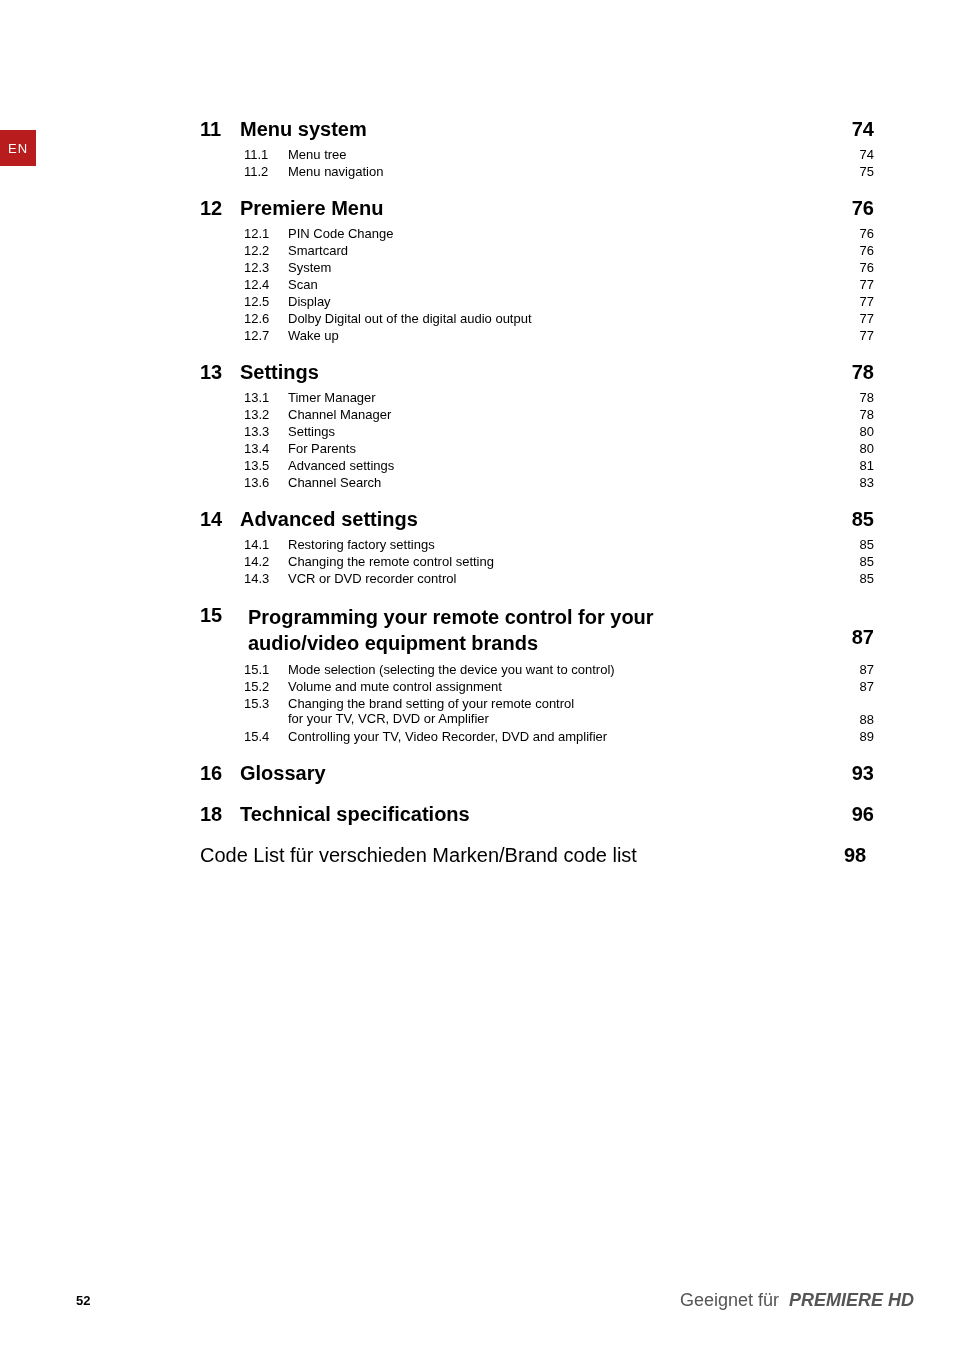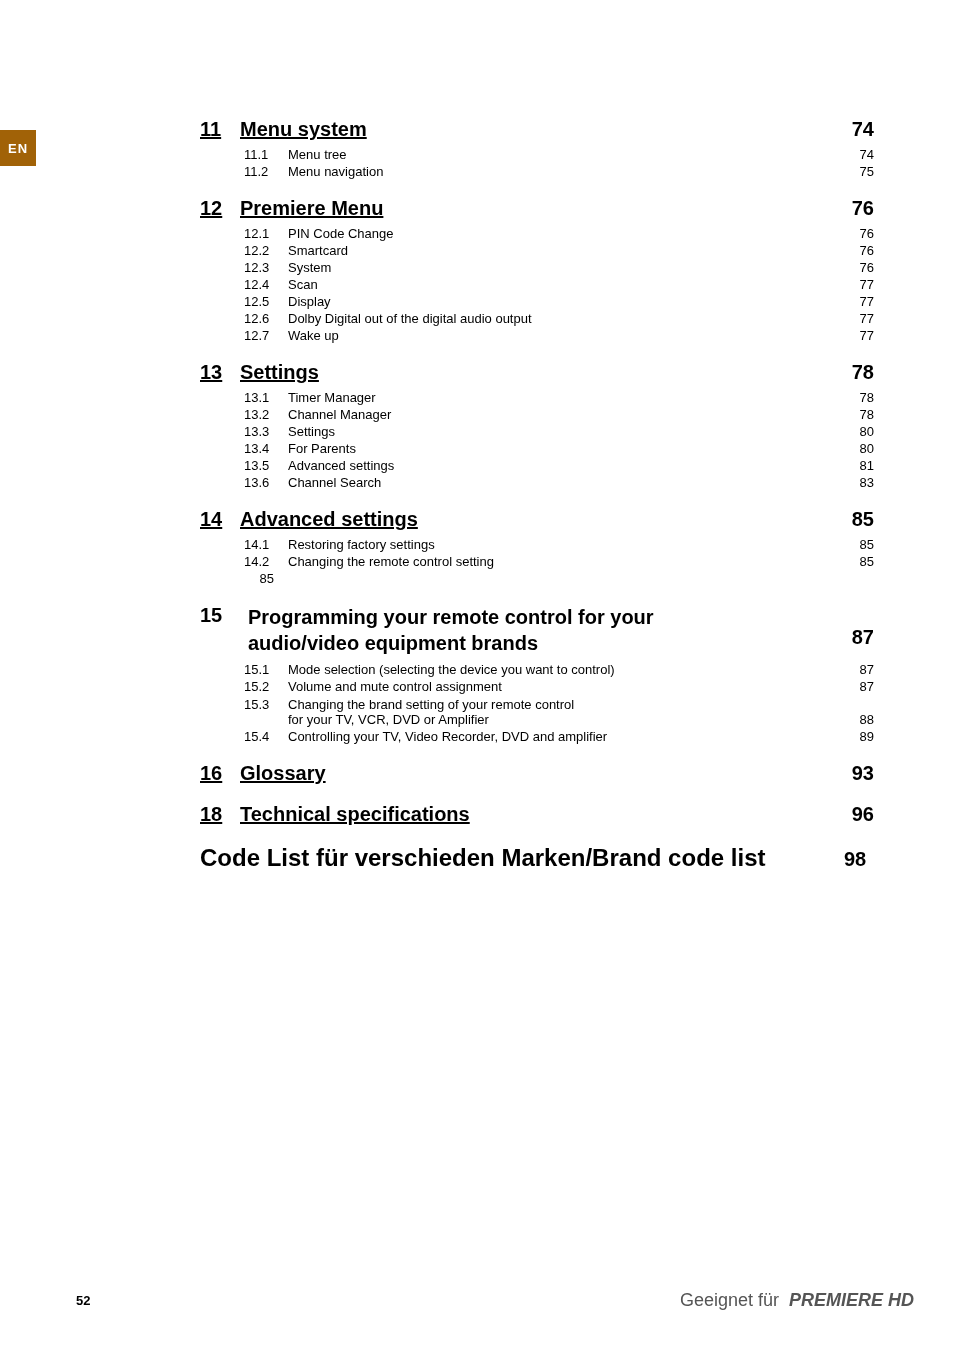--- a/index.html
+++ b/index.html
@@ -19,27 +19,27 @@
       position: relative;
     }
 
     
     .en-tab {
       position: absolute;
       left: 0;
       top: 130px;
       width: 36px;
       height: 36px;
-      background: #a16207;
+      background: #b91c1c;
       color: #ffffff;
       display: flex;
       align-items: center;
       justify-content: center;
       font-size: 13px;
-      font-weight: bold;
+      font-weight: normal;
       letter-spacing: 1px;
     }
 
     
     .content {
       margin-left: 200px;
       margin-right: 80px;
       padding-top: 100px;
       padding-bottom: 100px;
     }
@@ -51,21 +51,20 @@
       justify-content: space-between;
       margin-top: 18px;
       margin-bottom: 6px;
     }
 
     .toc-section-header .section-left {
       display: flex;
       align-items: baseline;
       gap: 12px;
       flex: 1;
-      text-decoration: underline;
     }
 
     .toc-section-header .section-num {
       font-size: 20px;
       font-weight: bold;
       color: #000;
       min-width: 28px;
     }
 
     .toc-section-header .section-title {
@@ -157,22 +156,22 @@
     
     .toc-code-entry {
       display: flex;
       align-items: baseline;
       justify-content: space-between;
       margin-top: 18px;
       margin-bottom: 6px;
     }
 
     .toc-code-entry .code-title {
-      font-size: 24px;
-      font-weight: bold;
+      font-size: 20px;
+      font-weight: normal;
       color: #000;
       flex: 1;
     }
 
     .toc-code-entry .code-page {
       font-size: 20px;
       font-weight: bold;
       color: #000;
       min-width: 30px;
     }
@@ -364,20 +363,24 @@
       <span class="sub-page">85</span>
     </div>
     <div class="toc-sub-entry sub-entry-indent">
       <div class="sub-left">
         <span class="sub-num">14.2</span>
         <span class="sub-title">Changing the remote control setting</span>
       </div>
       <span class="sub-page">85</span>
     </div>
     <div class="toc-sub-entry sub-entry-indent">
+      <div class="sub-left">
+        <span class="sub-num">14.3</span>
+        <span class="sub-title">VCR or DVD recorder control</span>
+      </div>
       <span class="sub-page">85</span>
     </div>
 
     <div class="toc-section-header-multiline">
       <div class="section-left">
         <span class="section-num">15</span>
         <span class="section-title">Programming your remote control for your<br>audio/video equipment brands</span>
       </div>
       <span class="section-page">87</span>
     </div>
@@ -388,21 +391,21 @@
       </div>
       <span class="sub-page">87</span>
     </div>
     <div class="toc-sub-entry sub-entry-indent">
       <div class="sub-left">
         <span class="sub-num">15.2</span>
         <span class="sub-title">Volume and mute control assignment</span>
       </div>
       <span class="sub-page">87</span>
     </div>
-    <div class="toc-sub-entry sub-entry-indent" style="align-items: center;">
+    <div class="toc-sub-entry sub-entry-indent" style="align-items: flex-start;">
       <div class="sub-left" style="align-items: flex-start;">
         <span class="sub-num">15.3</span>
         <span class="sub-title">Changing the brand setting of your remote control<br>for your TV, VCR, DVD or Amplifier</span>
       </div>
       <span class="sub-page" style="padding-top: 16px;">88</span>
     </div>
     <div class="toc-sub-entry sub-entry-indent">
       <div class="sub-left">
         <span class="sub-num">15.4</span>
         <span class="sub-title">Controlling your TV, Video Recorder, DVD and amplifier</span>

